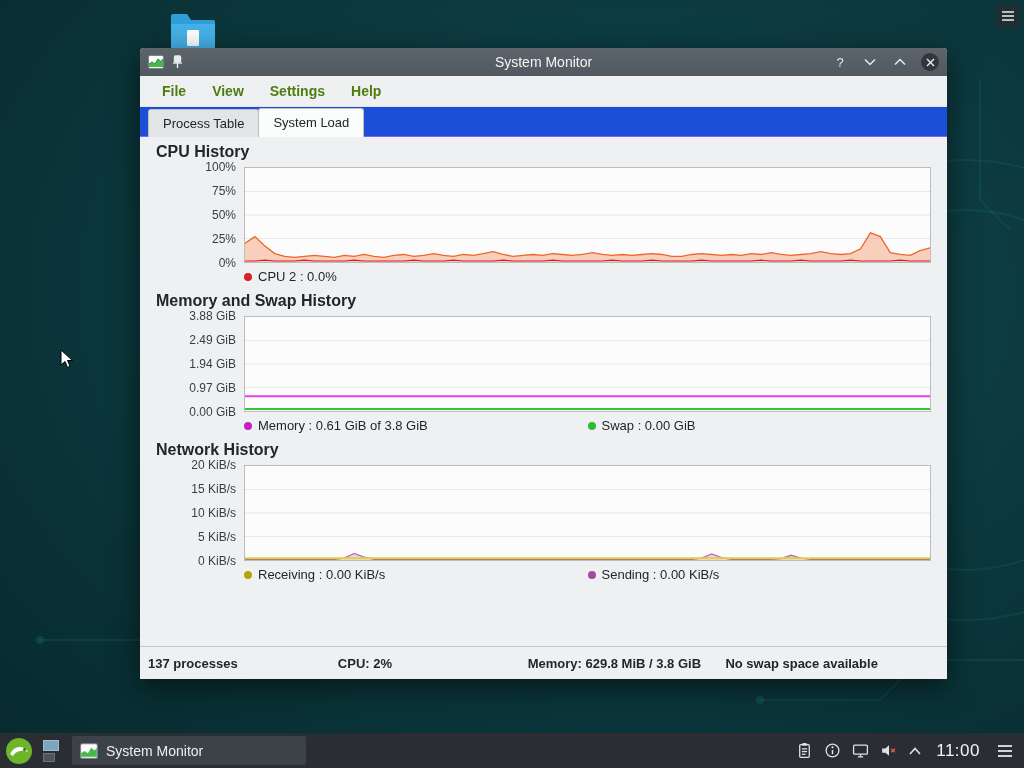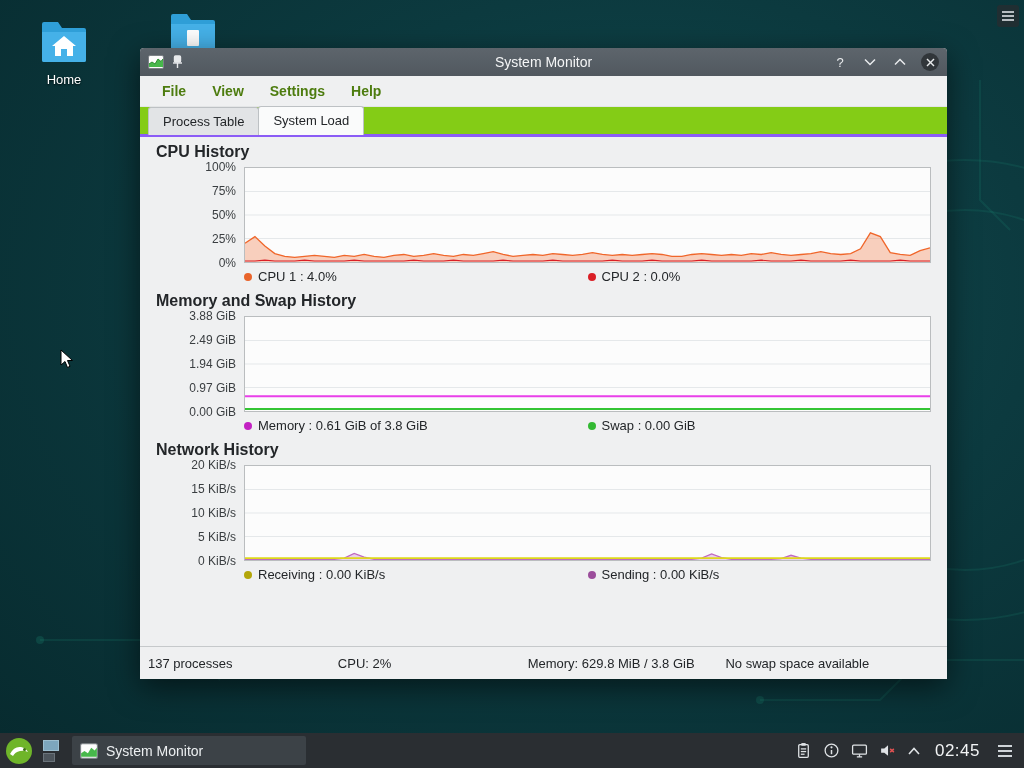--- a/index.html
+++ b/index.html
@@ -35,21 +35,21 @@
   }
   .titlebar .tleft { display:flex; align-items:center; gap:7px; }
   .titlebar .title { position:absolute; left:0; right:0; text-align:center; pointer-events:none; }
   .titlebar .tright { margin-left:auto; display:flex; align-items:center; gap:12px; z-index:1; }
   .tb-btn { width:18px; height:18px; display:flex; align-items:center; justify-content:center; color:#e8eaec; font-size:13px; }
   .close-btn { background:#31363a; border-radius:50%; }
 
   .menubar { height:31px; display:flex; align-items:center; padding:0 10px; gap:2px; border-bottom:1px solid #e3e5e6; }
   .menu-item { font-size:14px; color:#4d7c0f; padding:4px 12px; border-radius:3px;font-weight:bold; }
 
-  .tabbar { height:30px; display:flex; align-items:flex-end; padding:0 0 0 8px; background:#84cc16; border-bottom:3px solid #8b5cf6; }
+  .tabbar { height:30px; display:flex; align-items:flex-end; padding:0 0 0 8px; background:#1d4ed8; border-bottom:1px solid #8b5cf6; }
   .tab {
     font-size:13px; color:#232629; padding:6px 14px 6px 14px;
     background:#e2e4e6; border:1px solid #bdc1c4; border-bottom:none;
     border-radius:3px 3px 0 0; margin-right:-1px; position:relative; top:1px;
   }
   .tab.active { background:#fafbfb; padding-bottom:7px; }
 
   .content { flex:1; padding:6px 16px 0 16px; overflow:hidden; }
   .section { margin-bottom:8px; }
   .section h2 { font-size:16px; font-weight:bold; color:#232629; margin:0 0 6px 0; }
@@ -60,21 +60,21 @@
   .t0{top:0} .t1{top:25%} .t2{top:50%} .t3{top:75%} .t4{top:100%}
   .plot { flex:1; height:96px; background:#fcfcfc; border:1px solid #babdbf; display:block; }
   .grid { stroke:#e5e8ea; stroke-width:1; vector-effect:non-scaling-stroke; }
 
   .legend { margin:6px 0 0 88px; display:flex; }
   .legend-item { width:50%; display:flex; align-items:center; gap:6px; font-size:13px; color:#232629; }
   .dot { width:8px; height:8px; border-radius:50%; flex:none; }
 
   .statusbar {
     height:32px; border-top:1px solid #c6c9cb; display:flex; align-items:center;
-    padding:16px 8px; font-size:13px; color:#232629;
+    padding:16px 8px; font-size:13px; color:#232629;font-weight:bold;
   }
   .statusbar span { display:block; }
   .st0{width:24%} .st1{width:24%} .st2{width:25%} .st3{width:27%}
 
   
   .taskbar {
     position:absolute; left:0; bottom:0; width:1024px; height:35px;
     background:#2a2e32; display:flex; align-items:center; padding:0 6px 0 2px; gap:4px;
     color:#dfe3e6;
   }
@@ -111,29 +111,20 @@
     <g fill="#1d8a74" fill-opacity="0.25">
       <circle cx="720" cy="120" r="4"></circle>
         <circle cx="940" cy="300" r="4"></circle>
       <circle cx="760" cy="700" r="4"></circle>
         <circle cx="700" cy="480" r="4"></circle>
       <circle cx="860" cy="620" r="4"></circle>
         <circle cx="40" cy="640" r="4"></circle>
     </g>
   </svg>
 
-  <div class="desktop-icon" style="left:27px; top:18px;">
-    <svg width="52" height="46" viewBox="0 0 52 46">
-      <path d="M4 8 L4 42 Q4 44 6 44 L46 44 Q48 44 48 42 L48 12 Q48 10 46 10 L24 10 L20 4 L6 4 Q4 4 4 6 Z" fill="#2f9fd8"></path>
-      <path d="M4 14 L48 14 L48 42 Q48 44 46 44 L6 44 Q4 44 4 42 Z" fill="#45b1e8"></path>
-      <path d="M26 18 L14 28 L17 28 L17 38 L35 38 L35 28 L38 28 Z" fill="#ffffff"></path>
-      <rect x="23" y="31" width="6" height="7" fill="#45b1e8"></rect>
-    </svg>
-    <span class="dlabel">Home</span>
-  </div>
 
   <div class="desktop-icon" style="left:156px; top:10px;">
     <svg width="52" height="46" viewBox="0 0 52 46">
       <path d="M4 8 L4 42 Q4 44 6 44 L46 44 Q48 44 48 42 L48 12 Q48 10 46 10 L24 10 L20 4 L6 4 Q4 4 4 6 Z" fill="#2f9fd8"></path>
       <path d="M4 14 L48 14 L48 42 Q48 44 46 44 L6 44 Q4 44 4 42 Z" fill="#45b1e8"></path>
       <rect x="20" y="20" width="12" height="16" rx="1" fill="#ffffff"></rect>
     </svg>
   </div>
 
   <div class="desktop-toolbox">
@@ -219,24 +210,20 @@
               <line x1="0" x2="100" y1="25" y2="25" class="grid"></line>
               <line x1="0" x2="100" y1="50" y2="50" class="grid"></line>
               <line x1="0" x2="100" y1="75" y2="75" class="grid"></line>
               <polygon points="0,100 0.00,80.00 1.45,73.00 2.90,83.00 4.35,91.00 5.80,94.00 7.25,95.00 8.70,94.00 10.14,93.00 11.59,94.00 13.04,95.00 14.49,93.00 15.94,94.00 17.39,92.00 18.84,94.00 20.29,95.00 21.74,93.00 23.19,92.00 24.64,94.00 26.09,93.00 27.54,91.00 28.99,93.00 30.43,94.00 31.88,92.00 33.33,93.00 34.78,91.00 36.23,89.00 37.68,92.00 39.13,94.00 40.58,93.00 42.03,92.00 43.48,93.00 44.93,91.00 46.38,92.00 47.83,93.00 49.28,92.00 50.72,90.00 52.17,92.00 53.62,93.00 55.07,92.00 56.52,93.00 57.97,92.00 59.42,91.00 60.87,92.00 62.32,94.00 63.77,94.00 65.22,92.00 66.67,91.00 68.12,92.00 69.57,93.00 71.01,92.00 72.46,93.00 73.91,91.00 75.36,92.00 76.81,90.00 78.26,92.00 79.71,93.00 81.16,92.00 82.61,91.00 84.06,89.00 85.51,91.00 86.96,92.00 88.41,91.00 89.86,86.00 91.30,69.00 92.75,73.00 94.20,90.00 95.65,92.00 97.10,93.00 98.55,88.00 100.00,85.00 100,100" fill="rgba(240,102,42,0.30)"></polygon>
               <polyline points="0.00,80.00 1.45,73.00 2.90,83.00 4.35,91.00 5.80,94.00 7.25,95.00 8.70,94.00 10.14,93.00 11.59,94.00 13.04,95.00 14.49,93.00 15.94,94.00 17.39,92.00 18.84,94.00 20.29,95.00 21.74,93.00 23.19,92.00 24.64,94.00 26.09,93.00 27.54,91.00 28.99,93.00 30.43,94.00 31.88,92.00 33.33,93.00 34.78,91.00 36.23,89.00 37.68,92.00 39.13,94.00 40.58,93.00 42.03,92.00 43.48,93.00 44.93,91.00 46.38,92.00 47.83,93.00 49.28,92.00 50.72,90.00 52.17,92.00 53.62,93.00 55.07,92.00 56.52,93.00 57.97,92.00 59.42,91.00 60.87,92.00 62.32,94.00 63.77,94.00 65.22,92.00 66.67,91.00 68.12,92.00 69.57,93.00 71.01,92.00 72.46,93.00 73.91,91.00 75.36,92.00 76.81,90.00 78.26,92.00 79.71,93.00 81.16,92.00 82.61,91.00 84.06,89.00 85.51,91.00 86.96,92.00 88.41,91.00 89.86,86.00 91.30,69.00 92.75,73.00 94.20,90.00 95.65,92.00 97.10,93.00 98.55,88.00 100.00,85.00" fill="none" stroke="#f0662a" stroke-width="1.3" vector-effect="non-scaling-stroke"></polyline>
               <polyline points="0.00,99.00 1.45,99.00 2.90,98.00 4.35,99.00 5.80,99.00 7.25,99.00 8.70,98.00 10.14,99.00 11.59,99.00 13.04,99.00 14.49,99.00 15.94,98.00 17.39,99.00 18.84,99.00 20.29,99.00 21.74,99.00 23.19,99.00 24.64,98.00 26.09,99.00 27.54,99.00 28.99,99.00 30.43,98.00 31.88,99.00 33.33,99.00 34.78,99.00 36.23,99.00 37.68,98.00 39.13,99.00 40.58,99.00 42.03,99.00 43.48,99.00 44.93,98.00 46.38,99.00 47.83,99.00 49.28,99.00 50.72,99.00 52.17,99.00 53.62,98.00 55.07,99.00 56.52,99.00 57.97,99.00 59.42,98.00 60.87,99.00 62.32,99.00 63.77,99.00 65.22,99.00 66.67,98.00 68.12,99.00 69.57,99.00 71.01,99.00 72.46,99.00 73.91,99.00 75.36,98.00 76.81,99.00 78.26,99.00 79.71,99.00 81.16,98.00 82.61,99.00 84.06,99.00 85.51,99.00 86.96,99.00 88.41,98.00 89.86,99.00 91.30,99.00 92.75,99.00 94.20,99.00 95.65,98.00 97.10,99.00 98.55,99.00 100.00,99.00" fill="none" stroke="#da1f26" stroke-width="1.1" vector-effect="non-scaling-stroke"></polyline>
             </svg>
         </div>
         <div class="legend">
           <div class="legend-item">
-            <span class="dot" style="background: rgb(233, 100, 43);"></span>
-            <span>CPU 1 : 4.0%</span>
-          </div>
-          <div class="legend-item">
             <span class="dot" style="background: rgb(218, 31, 38);"></span>
             <span>CPU 2 : 0.0%</span>
           </div>
         </div>
       </div>
 
       <div class="section">
         <h2>Memory and Swap History</h2>
         <div class="chart-row">
           <div class="yticks">
@@ -360,21 +347,21 @@
         <g stroke="#e05252" stroke-width="1.4">
             <line x1="10.5" y1="6.5" x2="14" y2="9.5"></line>
             <line x1="14" y1="6.5" x2="10.5" y2="9.5"></line>
           </g>
       </svg>
       <svg width="14" height="10" viewBox="0 0 14 10">
         <polyline points="2,8 7,2.5 12,8" fill="none" stroke="#dfe3e6" stroke-width="1.6"></polyline>
       </svg>
     </div>
 
-    <span class="clock">02:45</span>
+    <span class="clock">11:00</span>
 
     <div class="panel-menu">
       <i></i>
         <i></i>
         <i></i>
     </div>
 
   </div>
 </div>
 

